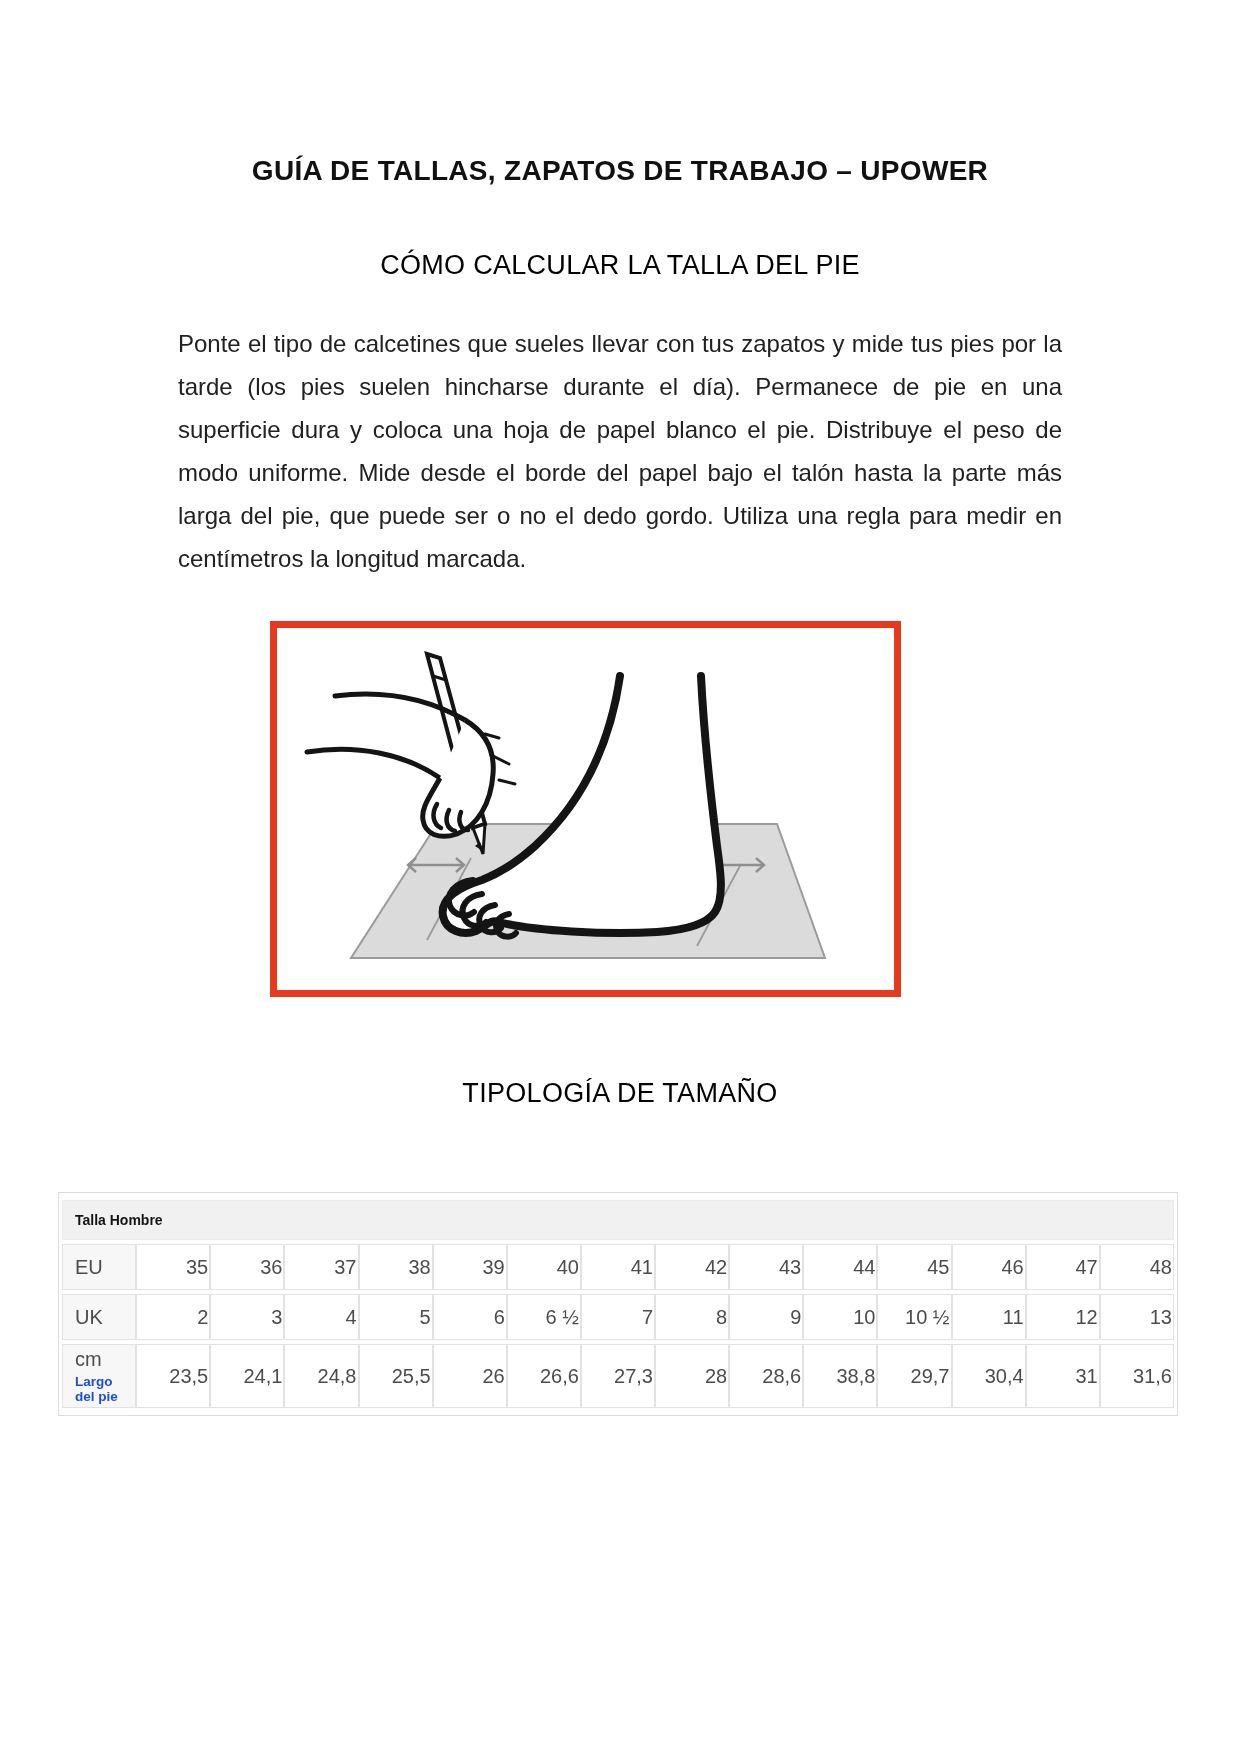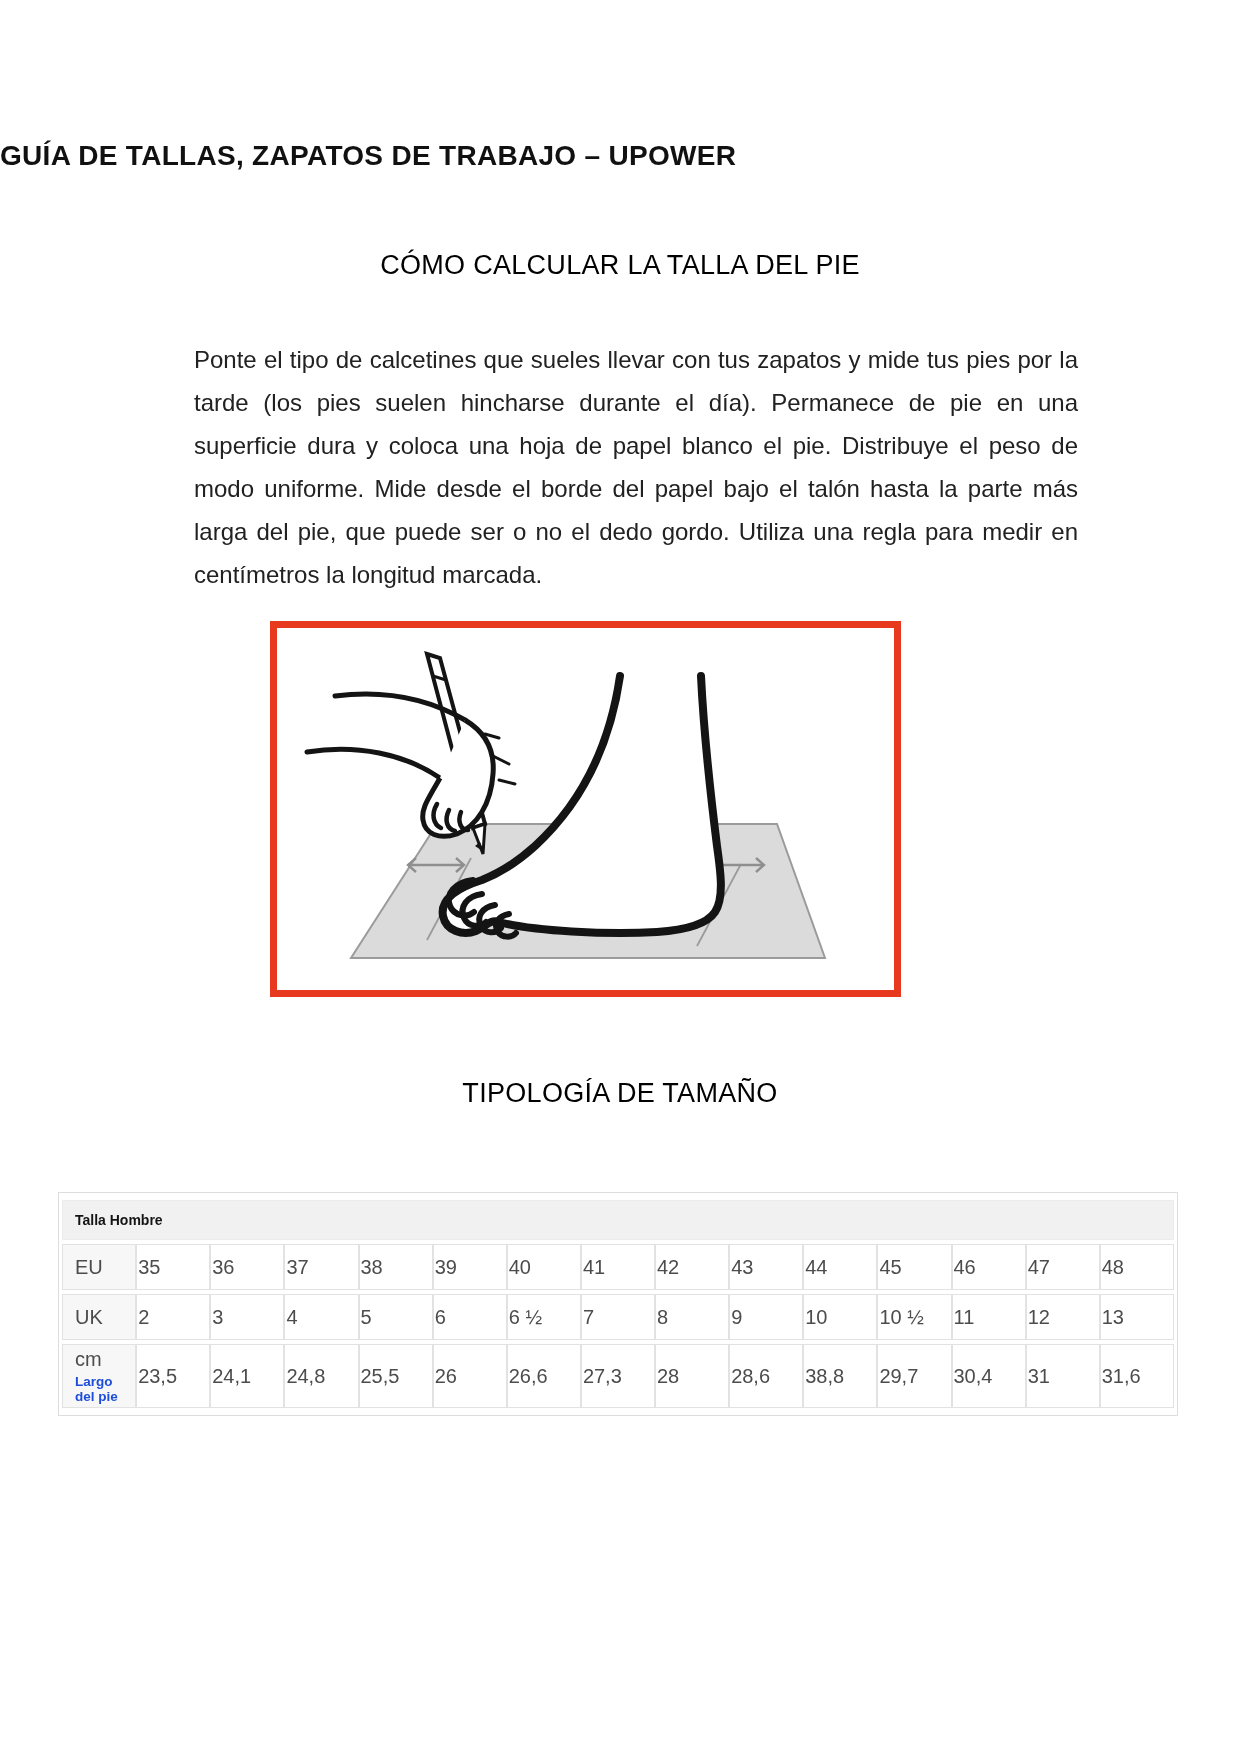--- a/index.html
+++ b/index.html
@@ -7,33 +7,33 @@
     position:relative;
     width:1240px;
     height:1754px;
     background:#ffffff;
     font-family:"Liberation Sans", sans-serif;
     color:#222;
     overflow:hidden;
   }
   .doc-title{
     position:absolute; top:140px; left:0; right:0;
-    margin:0; 
+    margin:15px; text-align:center;
     font-size:28px; font-weight:700; letter-spacing:0.3px; color:#111;
   }
   .sec-heading{
     position:absolute; left:0; right:0;
     margin:0; text-align:center;
     font-size:27px; font-weight:400; letter-spacing:0.3px; color:#000000;
   }
   .sec-heading.calc{ top:250px; }
   .sec-heading.tip{ top:1078px; }
   .instructions{
     position:absolute; top:322px; left:178px; width:884px;
-    margin:16px; font-size:24px; line-height:43px;
+    margin:0; font-size:24px; line-height:43px;
     text-align:justify; color:#212121;
   }
   .figure-frame{
     position:absolute; top:621px; left:270px;
     width:617px; height:362px;
     margin:0; border:7px solid #e6391e; background:#ffffff;
   }
   .figure-frame svg{ display:block; width:617px; height:362px; }
   .table-wrap{
     position:absolute; top:1192px; left:58px; width:1120px;
@@ -52,21 +52,21 @@
   .row-label{
     width:158px; background:#f7f7f7; border:1px solid #e2e2e2;
     text-align:left; padding:0 0 0 12px; font-weight:400;
     font-size:20px; color:#4c4c4c;
   }
   .row-label .sub{
     display:block; font-size:13.5px; font-weight:700; color:#1d4ed8; margin-top:3px;
   }
   td.val{
     border:1px solid #e2e2e2; background:#ffffff;
-    text-align:left; font-size:20px; color:#4c4c4c; height:46px;
+    text-align:right; font-size:20px; color:#4c4c4c; height:46px;
   }
   tr.row-cm td.val, tr.row-cm .row-label{ height:64px; }
 </style>
 </head>
 <body>
 
 <div class="page">
 
   <h1 class="doc-title">GUÍA DE TALLAS, ZAPATOS DE TRABAJO – UPOWER</h1>
 

